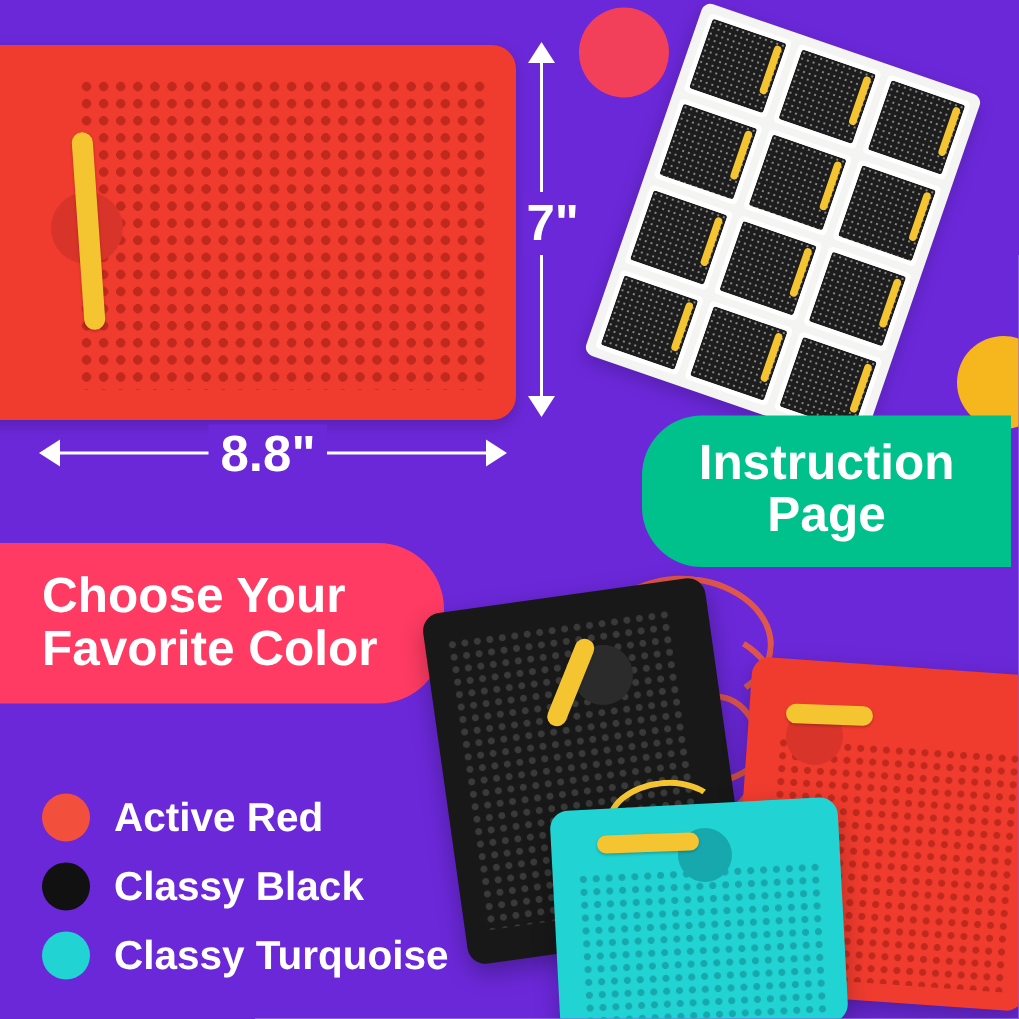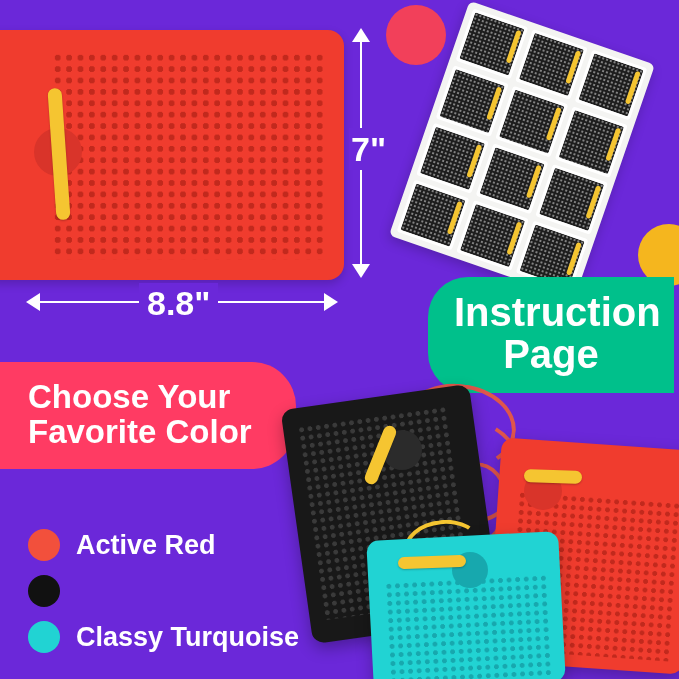--- a/index.html
+++ b/index.html
@@ -239,21 +239,21 @@
     line-height: 1.05;
   }
   .badge-instruction {
     left: 428px;
     top: 277px;
     width: 246px;
     background: #00C08B;
     border-radius: 40px 0 0 40px;
     padding: 14px 26px 18px 26px;
     box-sizing: border-box;
-    font-size: 40px;
+    font-size: 33px;
     text-align: center;
   }
   .badge-choose {
     left: -34px;
     top: 362px;
     width: 330px;
     background: #FF3B63;
     border-radius: 0 44px 44px 0;
     padding: 18px 28px 20px 62px;
     box-sizing: border-box;
@@ -505,20 +505,21 @@
 
   <div class="badge badge-choose">Choose Your Favorite Color</div>
 
   <div class="legend">
     <div class="legend-row">
       <div class="swatch" style="background:#F2503C"></div>
       <div class="legend-label">Active Red</div>
     </div>
     <div class="legend-row">
       <div class="swatch" style="background:#111111"></div>
+      <div class="legend-label">Classy Black</div>
     </div>
     <div class="legend-row">
       <div class="swatch" style="background:#21D3D3"></div>
       <div class="legend-label">Classy Turquoise</div>
     </div>
   </div>
 
   <div class="cord cord-bottom-1"></div>
   <div class="cord cord-bottom-2"></div>
   <div class="cord cord-bottom-3"></div>

